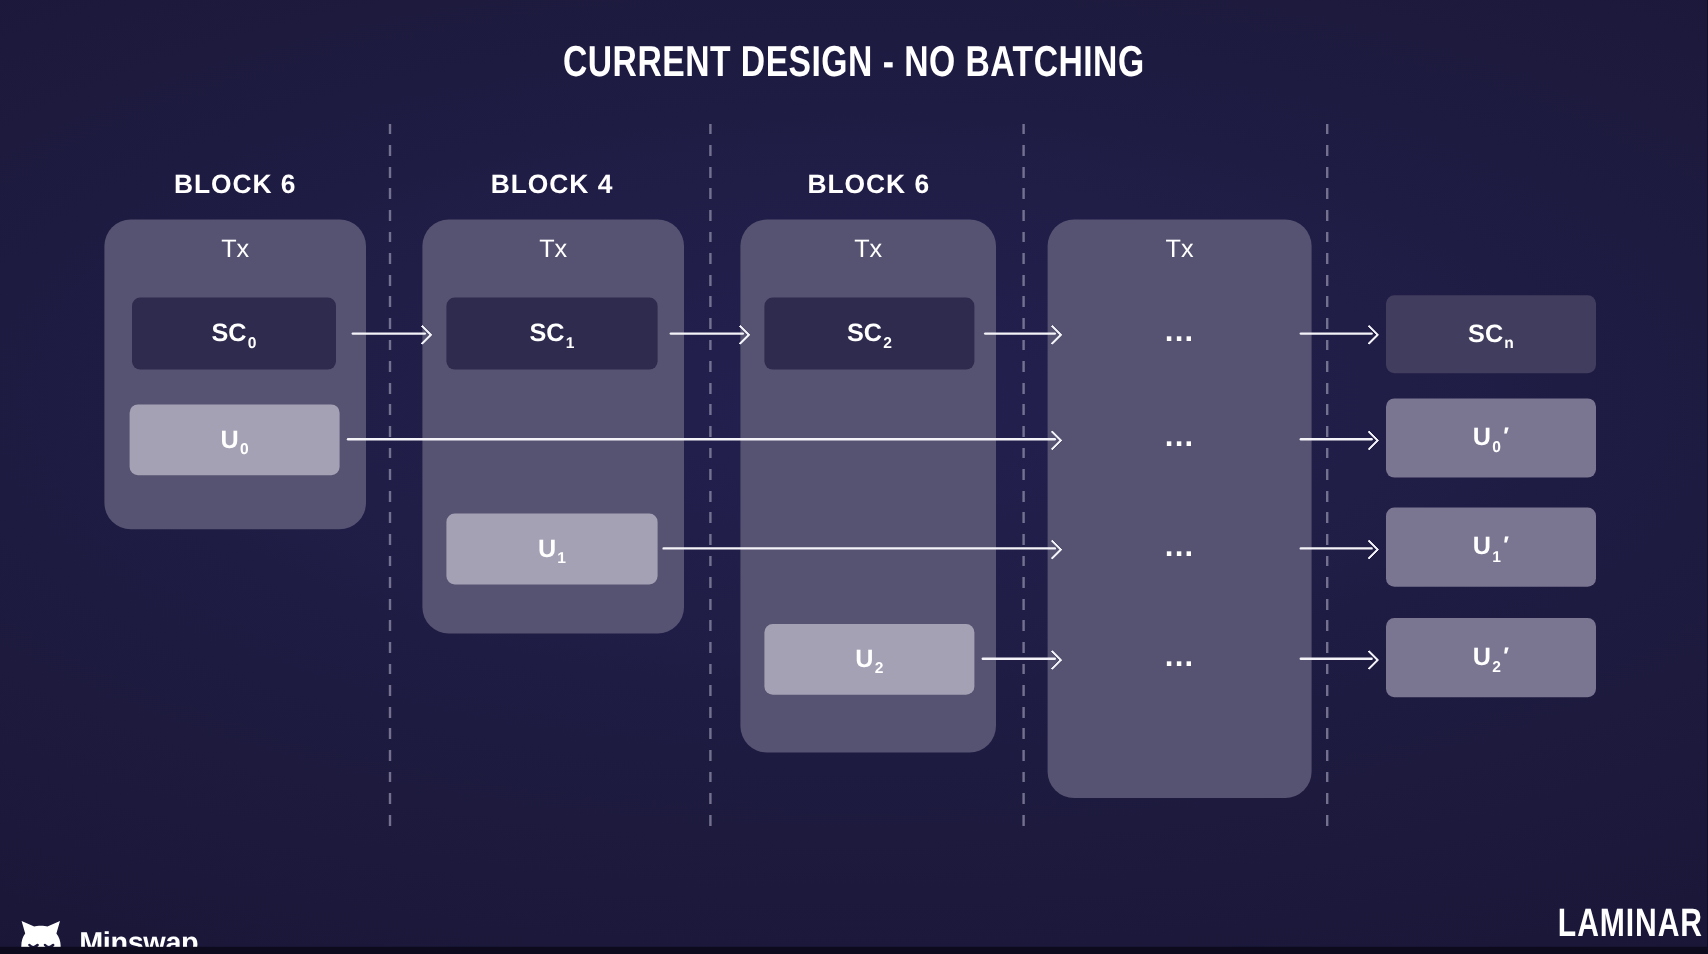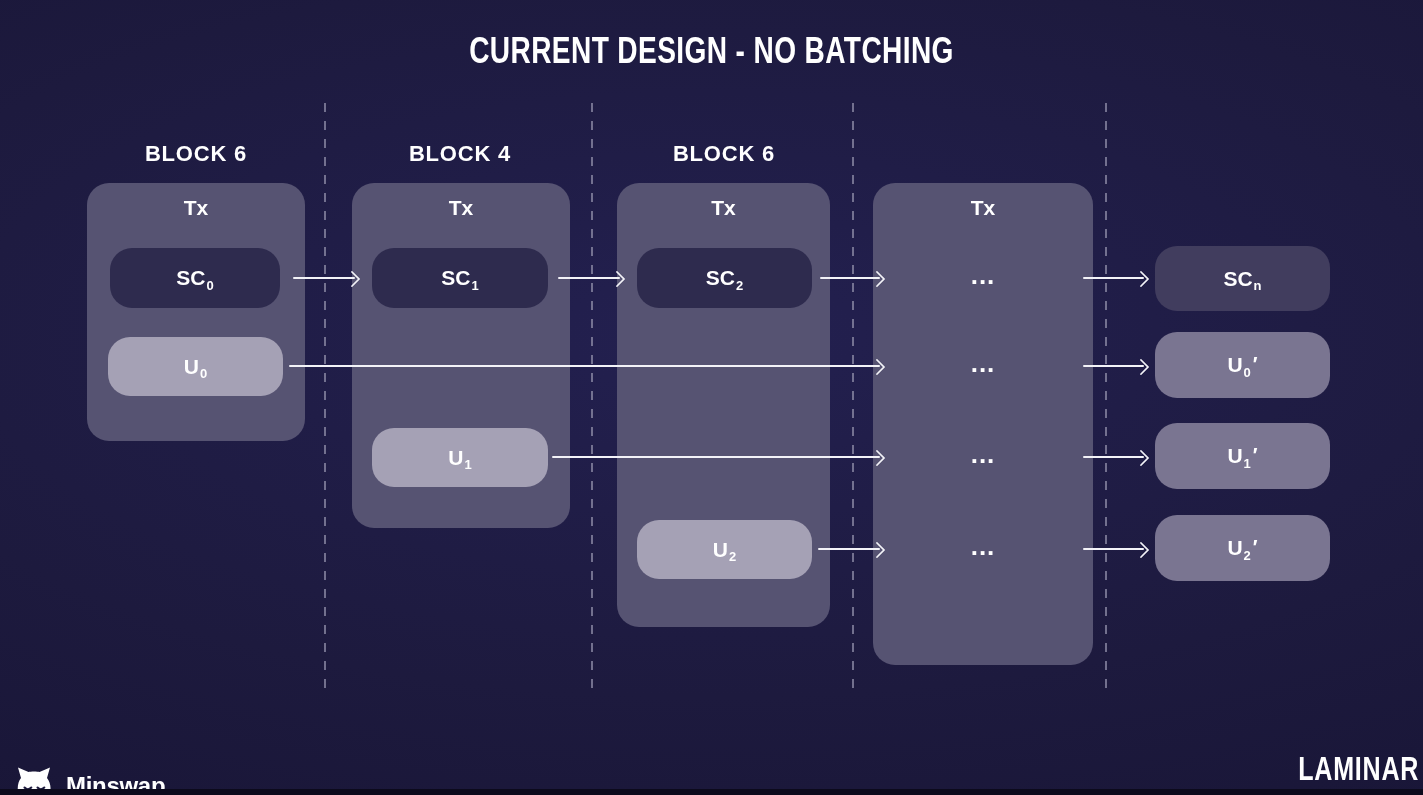--- a/index.html
+++ b/index.html
@@ -20,24 +20,24 @@
     opacity:.75;
   }
   .block-header{
     position:absolute;width:200px;text-align:center;top:141px;
     font-size:22px;font-weight:700;letter-spacing:.8px;z-index:2;
   }
   .container{
     position:absolute;background:var(--container);border-radius:22px;z-index:1;
   }
   .tx-label{
-    position:absolute;text-align:center;font-size:21px;font-weight:700;z-index:2;
+    position:absolute;text-align:center;font-size:21px;font-weight:400;z-index:2;
   }
   .node{
-    position:absolute;border-radius:22px;z-index:4;
+    position:absolute;border-radius:7px;z-index:4;
     display:flex;align-items:center;justify-content:center;
     font-size:21px;font-weight:700;
   }
   .nsub{font-size:13px;font-weight:700;position:relative;top:7px;margin-left:1px;}
   .nprime{font-size:20px;font-weight:700;position:relative;top:-1px;margin-left:2px;}
   .dots{
     position:absolute;width:100px;height:28px;z-index:4;text-align:center;
     font-size:26px;font-weight:800;letter-spacing:1px;line-height:14px;
   }
   .arrow{position:absolute;height:0;z-index:3;}

